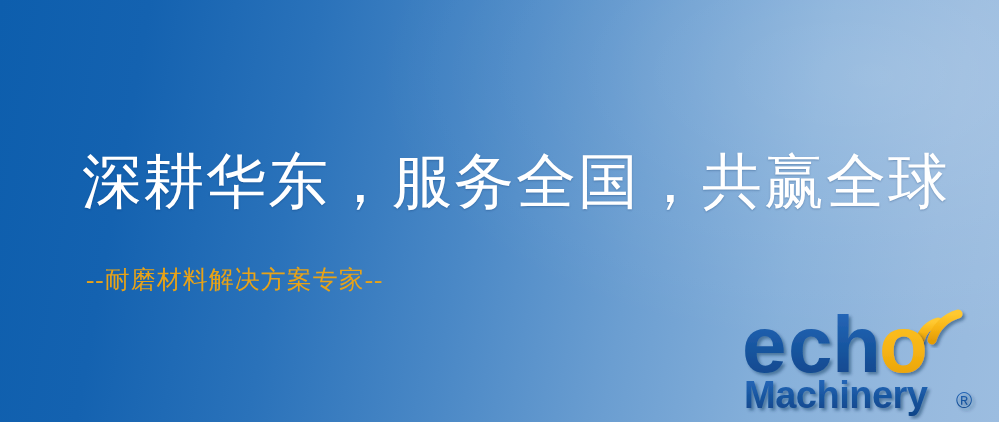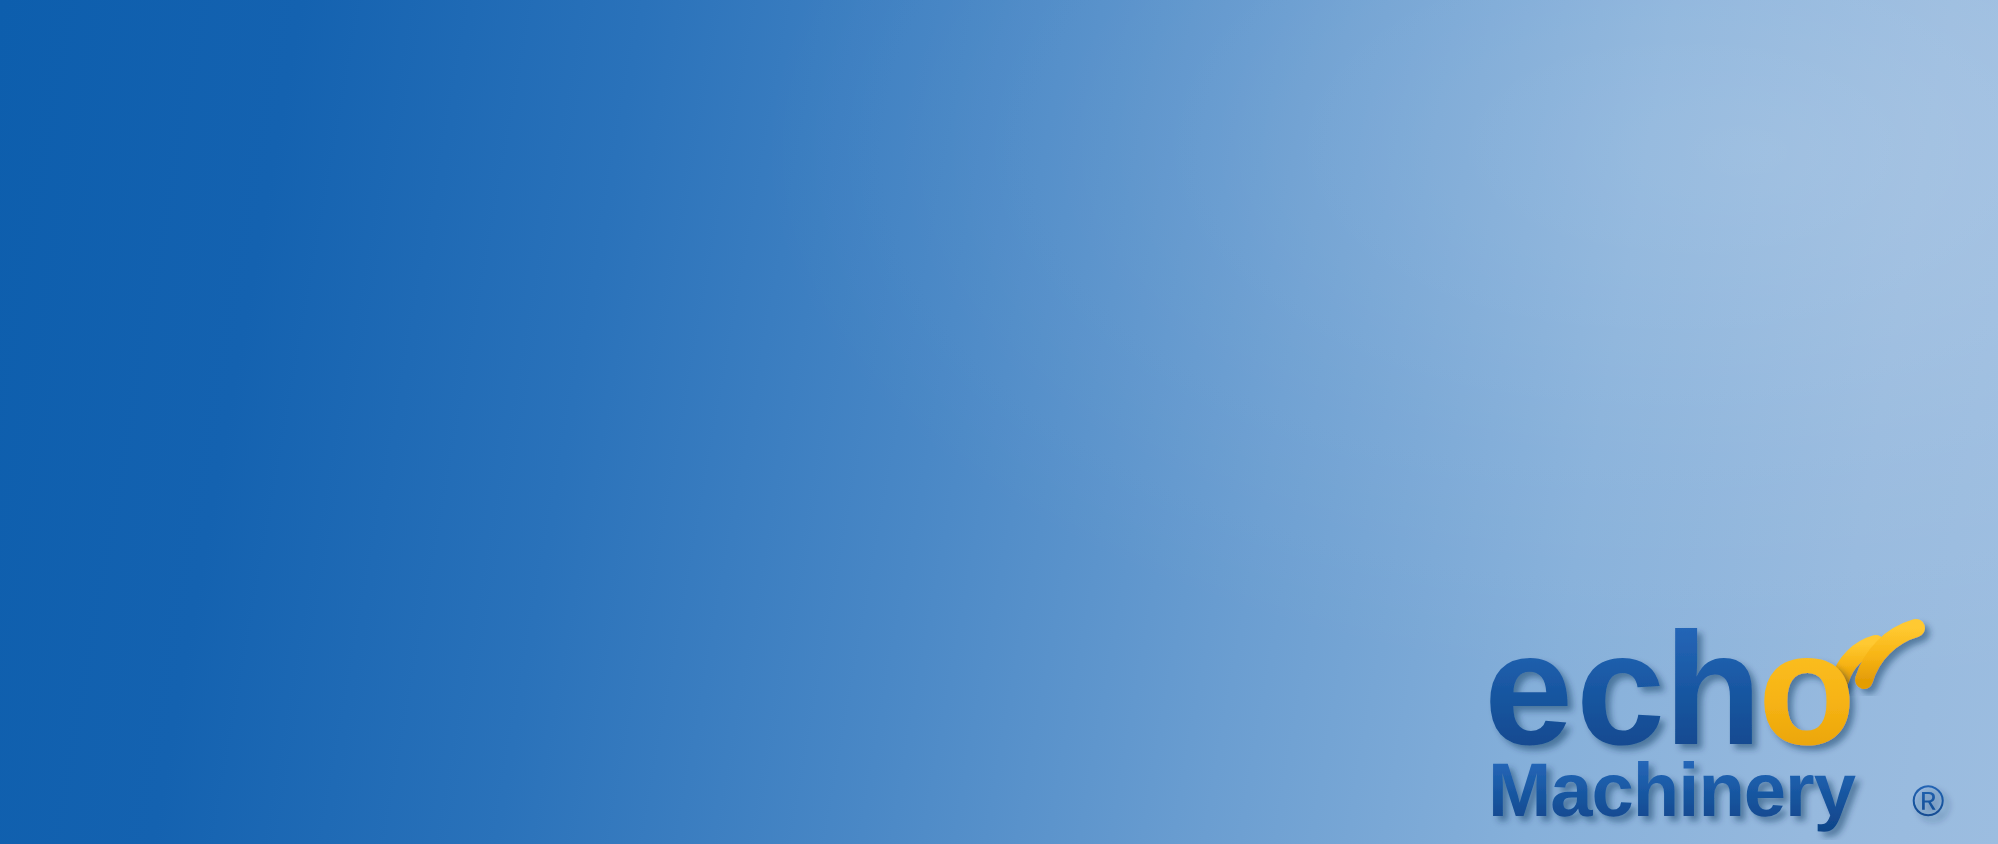--- a/index.html
+++ b/index.html
@@ -70,21 +70,23 @@
   }
   .logo svg { display: block; }
 </style>
 </head>
 <body>
 
 <div id="banner">
 
   <div class="sheen"></div>
 
+  <div class="headline">深耕华东，服务全国，共赢全球</div>
 
+  <div class="subtitle">--耐磨材料解决方案专家--</div>
 
   <div class="logo">
     <svg width="252" height="124" viewBox="0 0 252 124" xmlns="http://www.w3.org/2000/svg">
       <defs>
         <linearGradient id="blueGrad" x1="0" y1="0" x2="0" y2="1">
           <stop offset="0%" stop-color="#2a6cc0"></stop>
           <stop offset="55%" stop-color="#17559f"></stop>
           <stop offset="100%" stop-color="#0f4387"></stop>
         </linearGradient>
         <linearGradient id="goldGrad" x1="0" y1="0" x2="0" y2="1">

